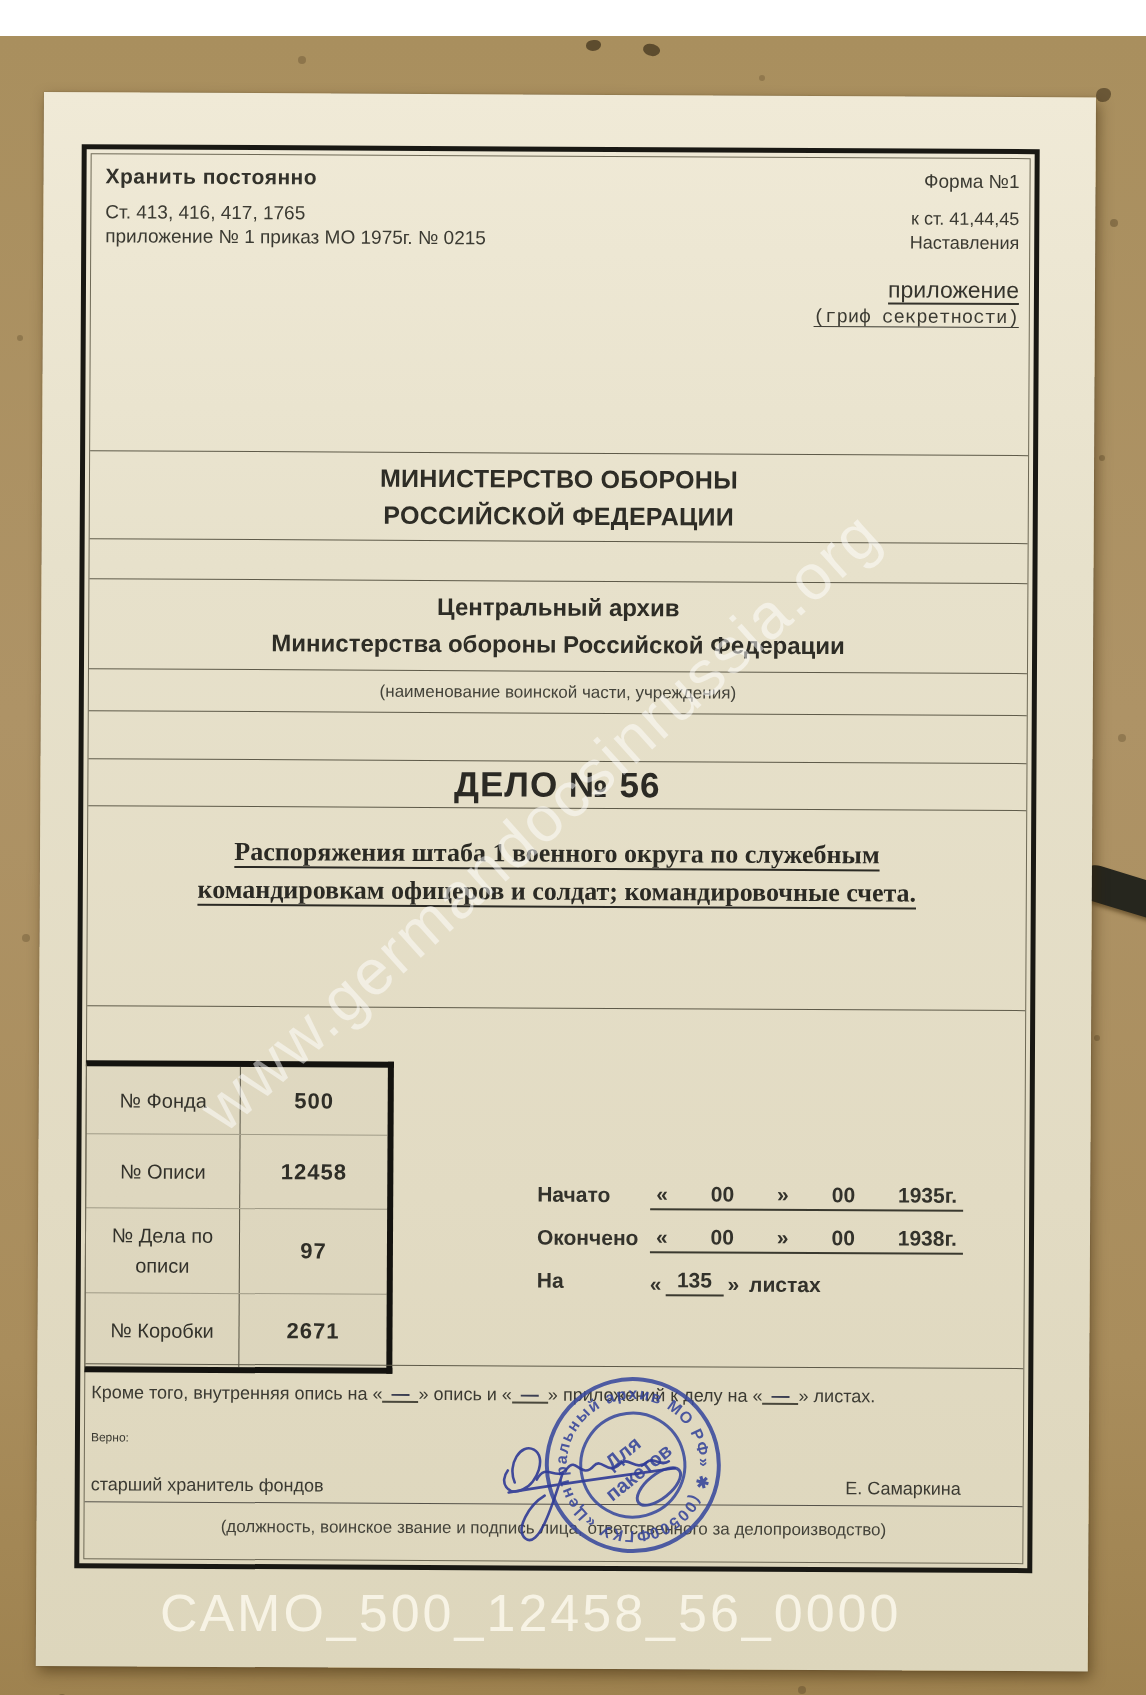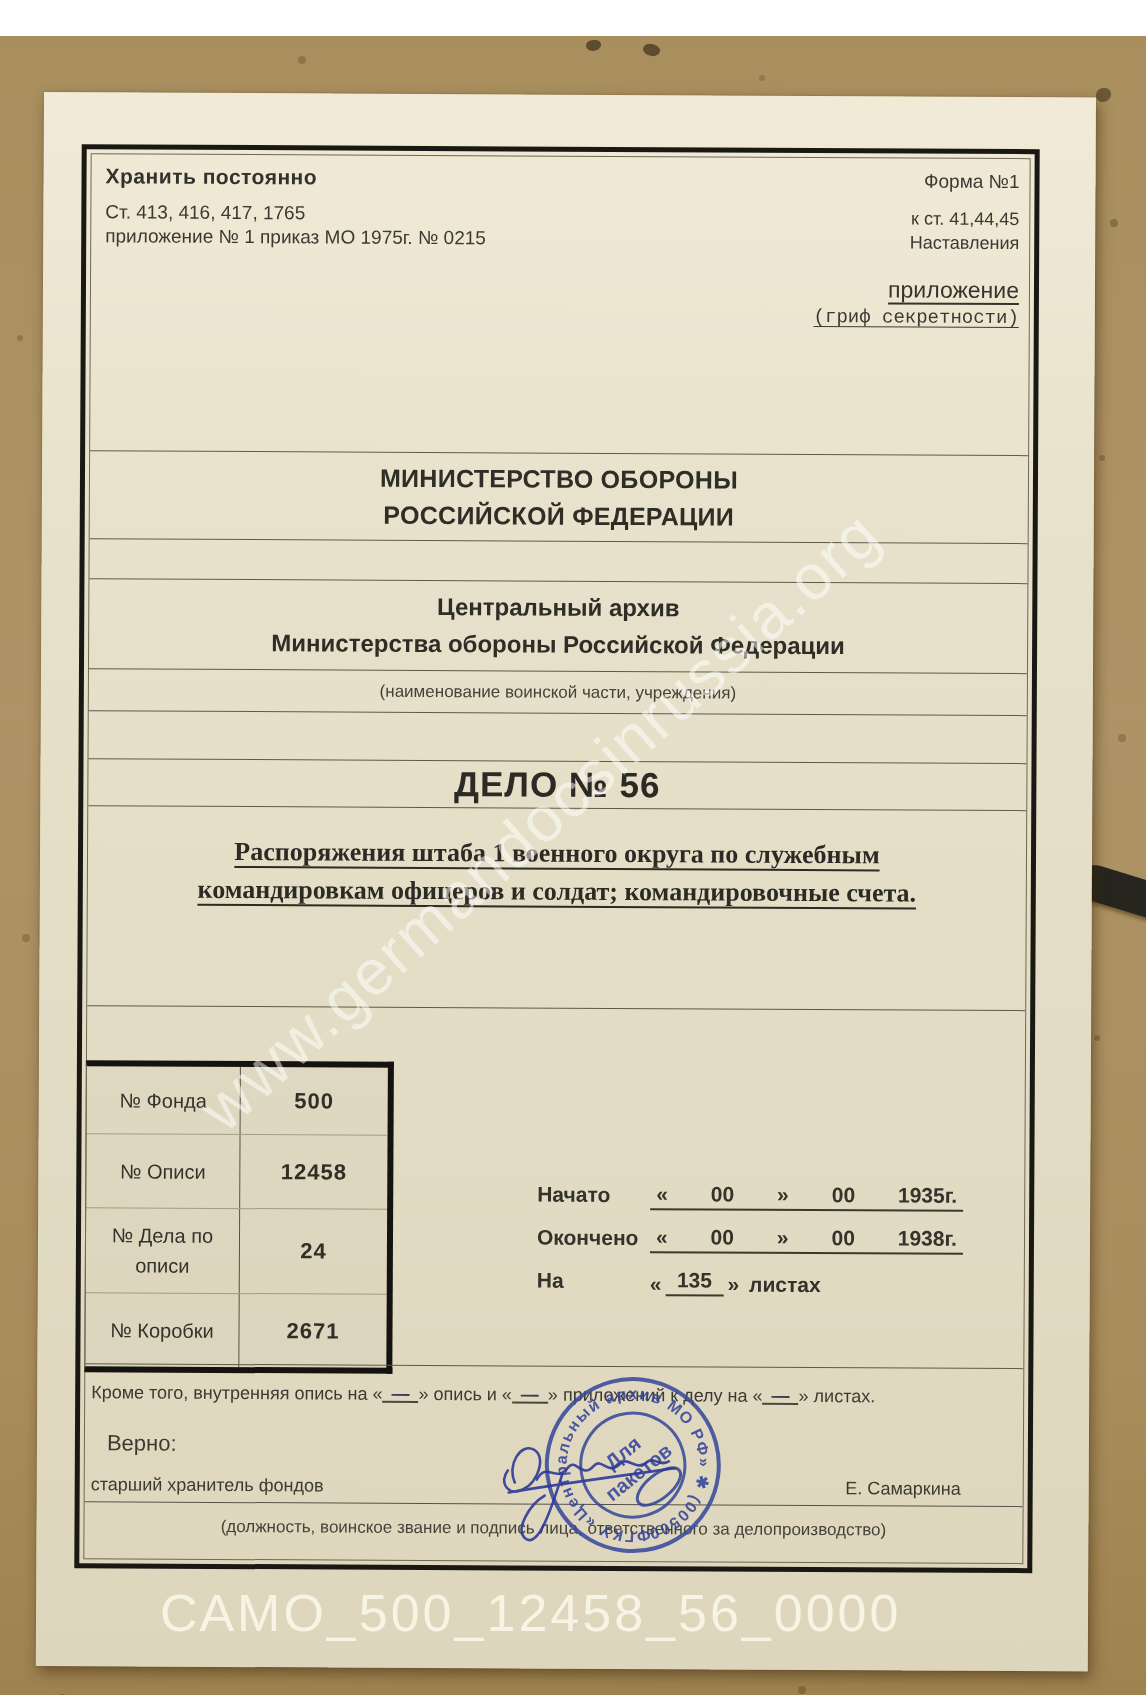--- a/index.html
+++ b/index.html
@@ -72,21 +72,21 @@
   .d-label{width:113px;font-weight:bold;font-size:21px;padding-bottom:3px;}
   .d-line{flex:1;display:flex;justify-content:space-between;align-items:flex-end;
     border-bottom:2px solid #3a392f;padding:0 6px 2px 6px;font-weight:bold;font-size:21px;}
   .d-row3{display:flex;align-items:flex-end;height:43px;font-weight:bold;font-size:21px;}
   .d-sheet-val{display:inline-block;min-width:58px;text-align:center;border-bottom:2px solid #3a392f;margin:0 4px;padding-bottom:2px;}
   
   .sec-footer{top:1209px;height:194px;color:#3b3a32;}
   .f-addendum{position:absolute;left:6px;top:18px;font-size:18px;white-space:nowrap;}
   .blank{display:inline-block;width:36px;border-bottom:2px solid #4a483c;text-align:center;
     color:#3c3f52;font-weight:bold;line-height:14px;vertical-align:baseline;}
-  .f-verno{position:absolute;left:22px;top:66px;font-size:22px;}
+  .f-verno{position:absolute;left:6px;top:66px;font-size:12px;}
   .f-row{position:absolute;left:0;top:102px;width:100%;box-sizing:border-box;display:flex;
     justify-content:space-between;align-items:flex-end;border-bottom:1px solid #55524a;
     padding:0 62px 6px 6px;font-size:18px;height:36px;}
   .f-caption{position:absolute;left:0;top:152px;width:100%;text-align:center;font-size:17px;color:#44433a;}
   
   .stamp{position:absolute;left:491px;top:1265px;width:210px;height:210px;transform:rotate(-15deg);opacity:.88;}
   .signature{position:absolute;left:440px;top:1292px;width:260px;height:190px;opacity:.9;}
   
   .wm-diag{position:absolute;left:40px;top:748px;width:1000px;text-align:center;
     transform:rotate(-42deg);font-size:64px;letter-spacing:2px;color:rgba(255,255,255,.5);
@@ -157,21 +157,21 @@
             <div class="ft-row r1">
               <div class="ft-label">№ Фонда</div>
               <div class="ft-value">500</div>
             </div>
             <div class="ft-row r2">
               <div class="ft-label">№ Описи</div>
               <div class="ft-value">12458</div>
             </div>
             <div class="ft-row r3">
               <div class="ft-label">№ Дела по описи</div>
-              <div class="ft-value">24</div>
+              <div class="ft-value">97</div>
             </div>
             <div class="ft-row r4">
               <div class="ft-label">№ Коробки</div>
               <div class="ft-value">2671</div>
             </div>
           </div>
 
           <div class="dates">
             <div class="d-row">
               <div class="d-label">Начато</div>

